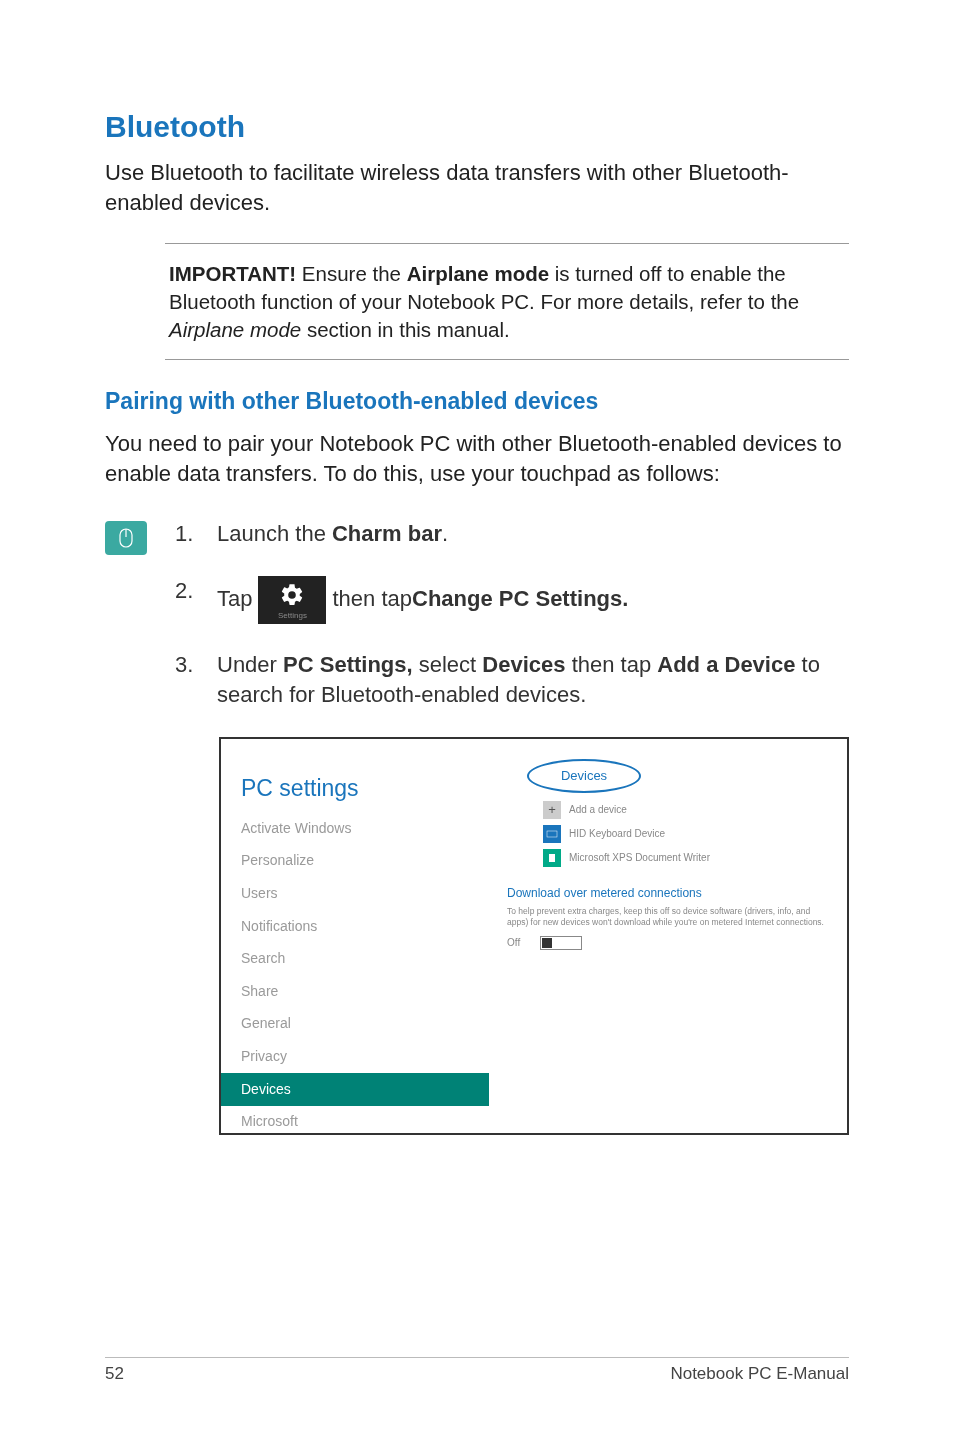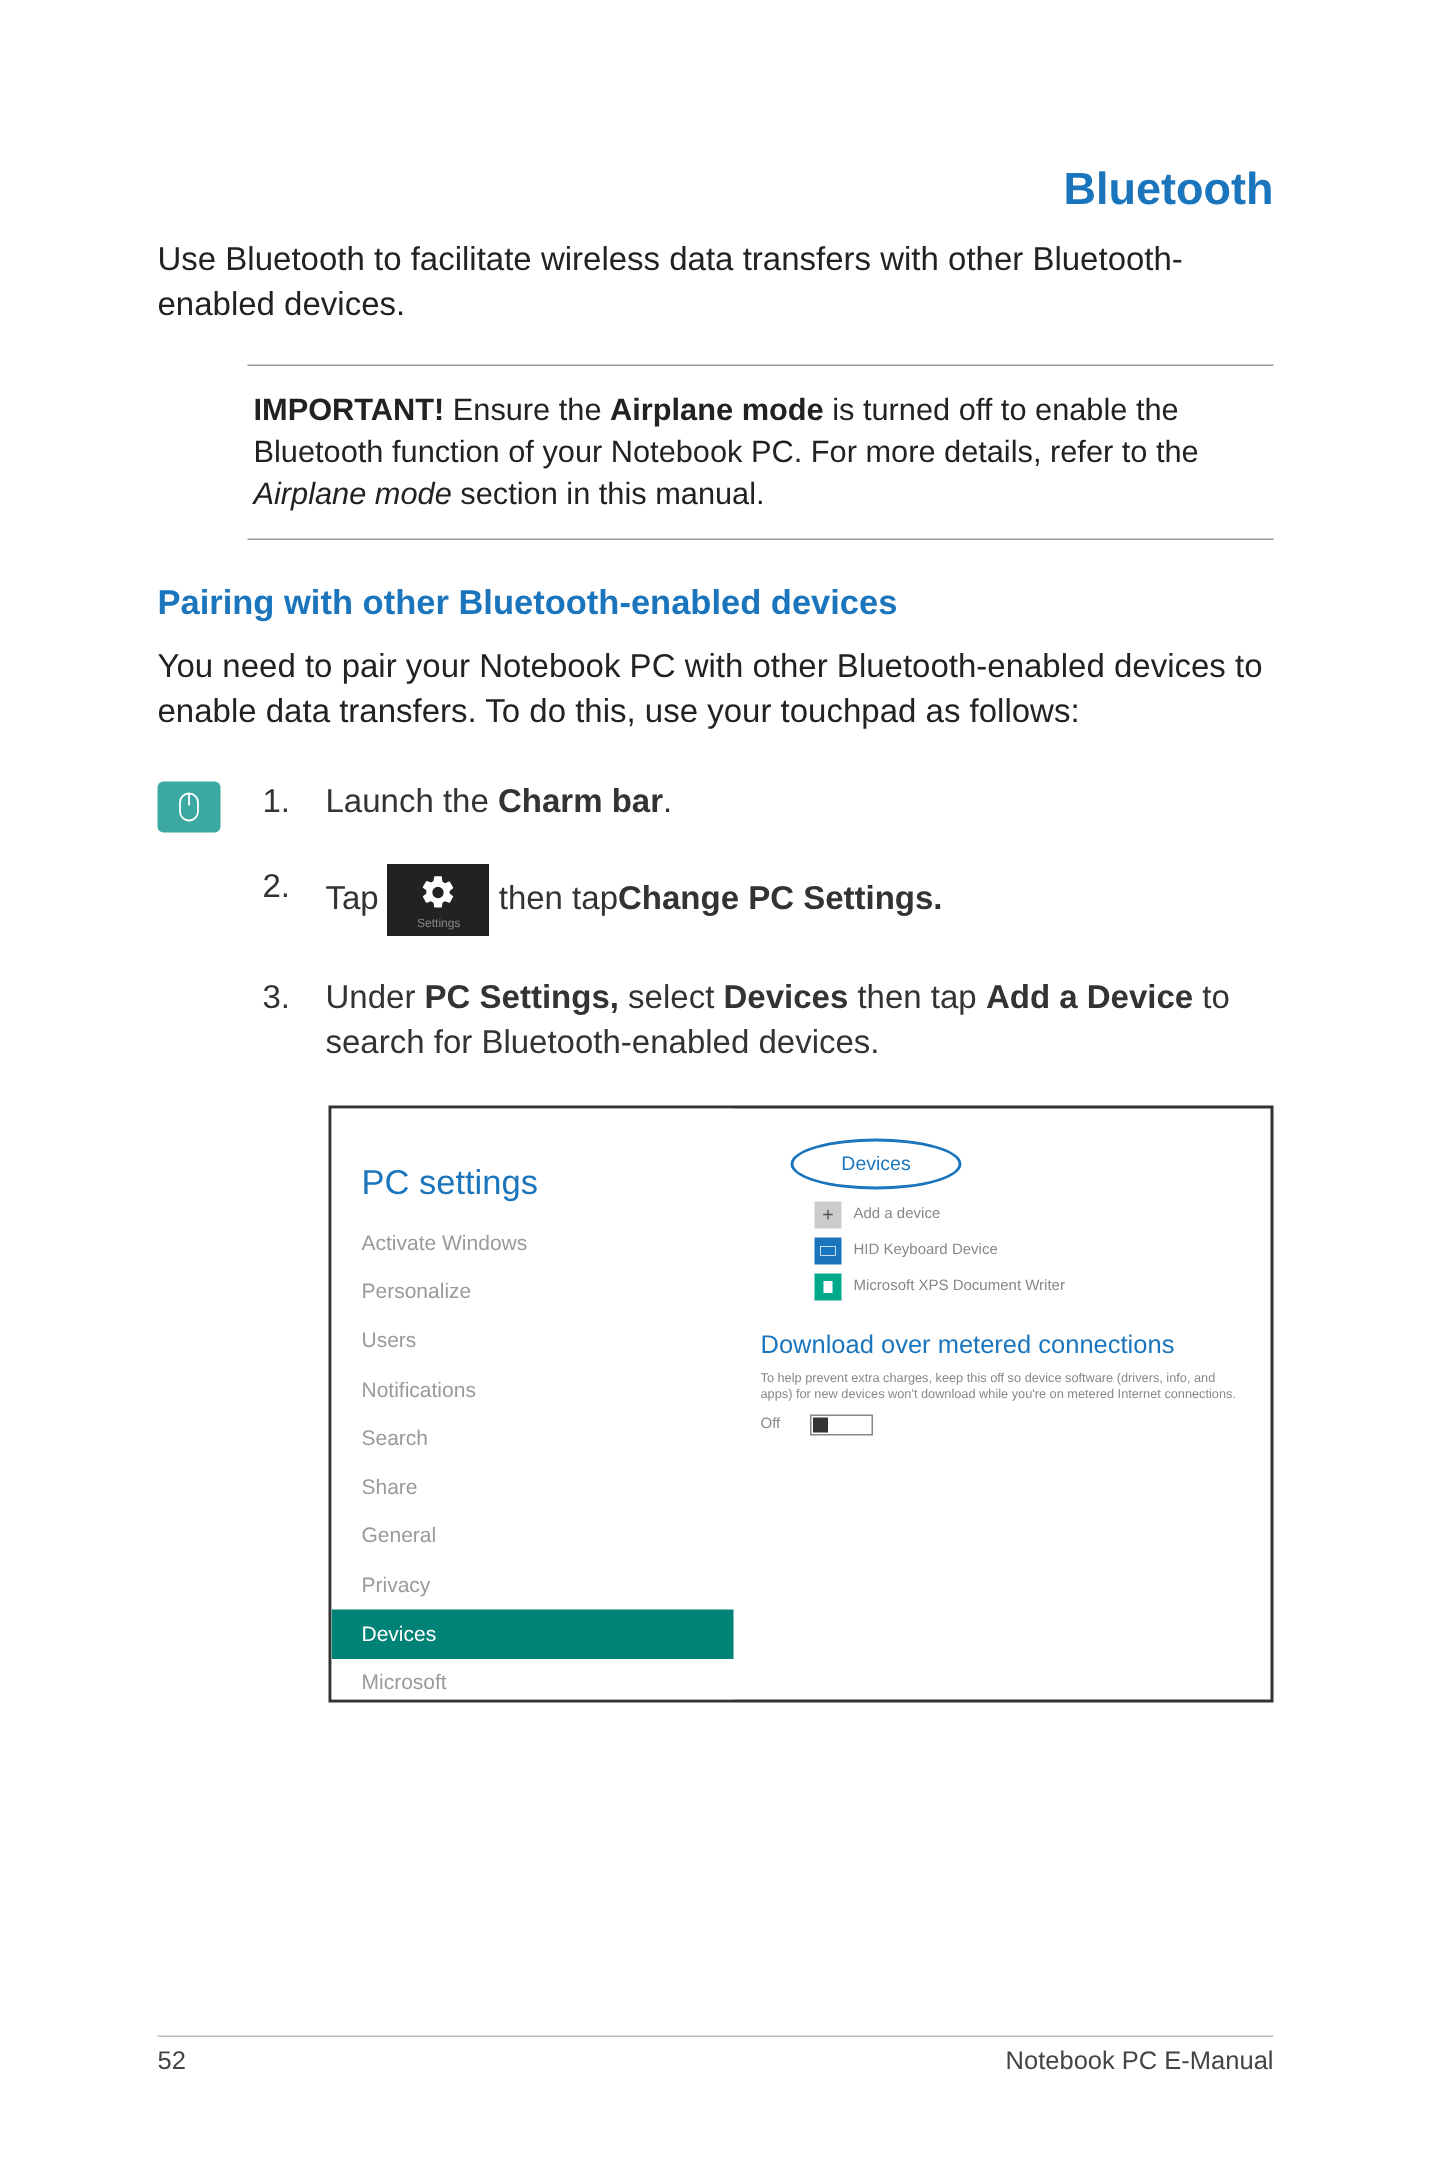--- a/index.html
+++ b/index.html
@@ -10,21 +10,20 @@
       font-family: -apple-system, "Segoe UI", Arial, sans-serif;
       color: #333;
       position: relative;
       padding: 110px 105px 0 105px;
     }
     h2.section-title {
       color: #1a75bc;
       font-size: 30px;
       font-weight: bold;
       margin-bottom: 14px;
-      text-align: right;
     }
     p.body-text {
       font-size: 22px;
       line-height: 1.35;
       margin-bottom: 18px;
       color: #222;
     }
     .callout-box {
       border-top: 1px solid #999;
       border-bottom: 1px solid #999;
@@ -161,21 +160,21 @@
       align-items: center;
       justify-content: center;
       color: #fff;
       font-size: 13px;
     }
     .device-icon.plus { background: #ccc; color: #555; }
     .device-icon.kb { background: #1a75bc; }
     .device-icon.doc { background: #0a8; }
     .section-hdr {
       color: #1a75bc;
-      font-size: 17px;
+      font-size: 12px;
       margin: 18px 0 4px 0;
     }
     .tiny-para {
       font-size: 8.5px;
       color: #888;
       line-height: 1.3;
       margin-bottom: 8px;
     }
     .toggle-row {
       display: flex;

